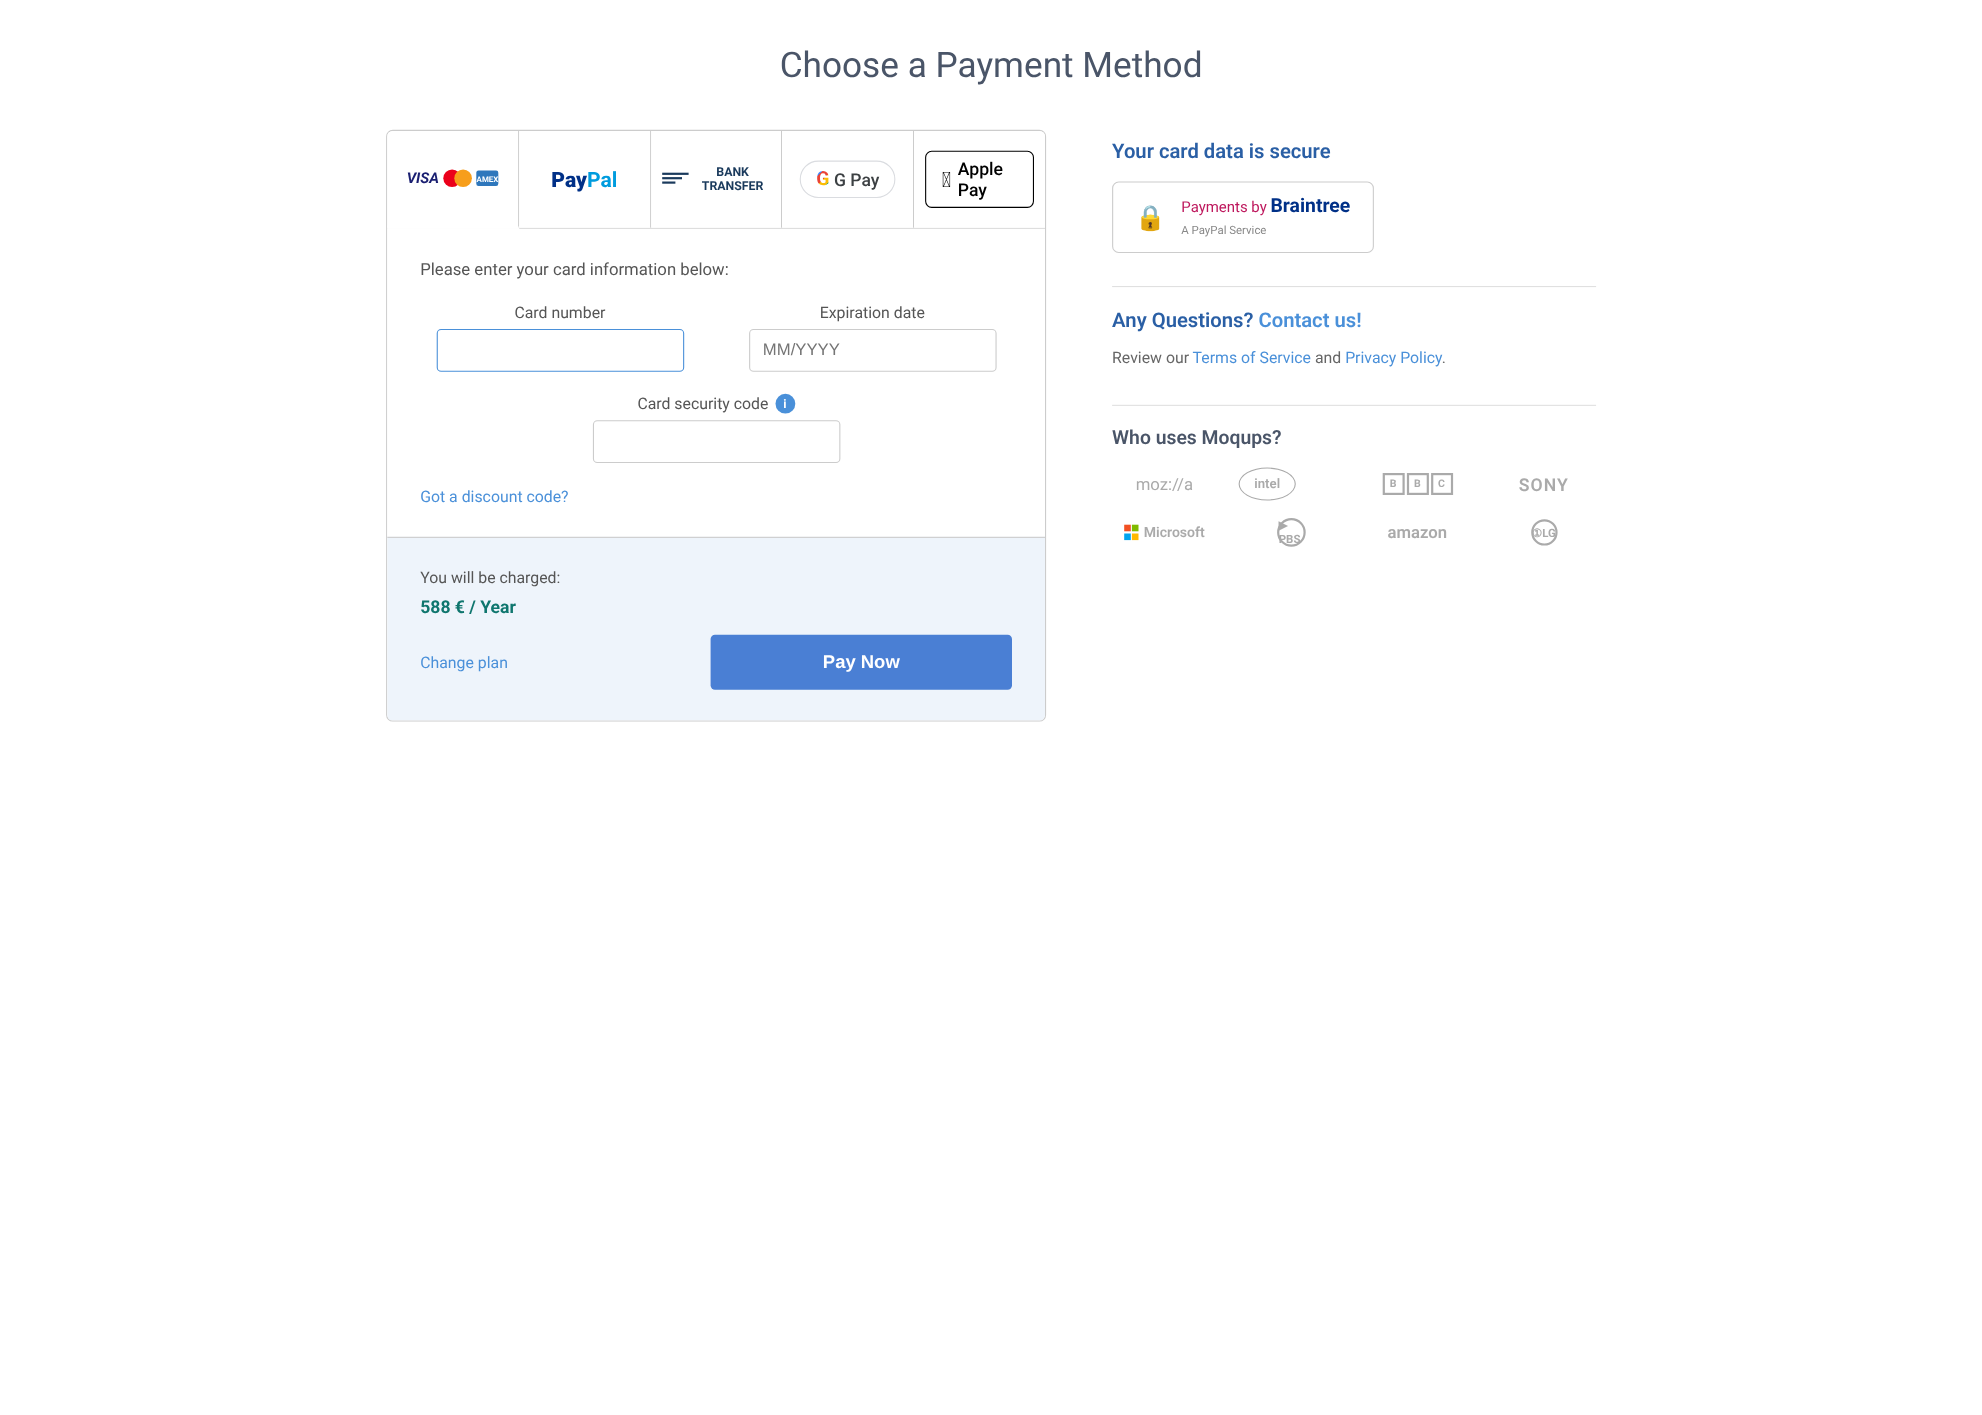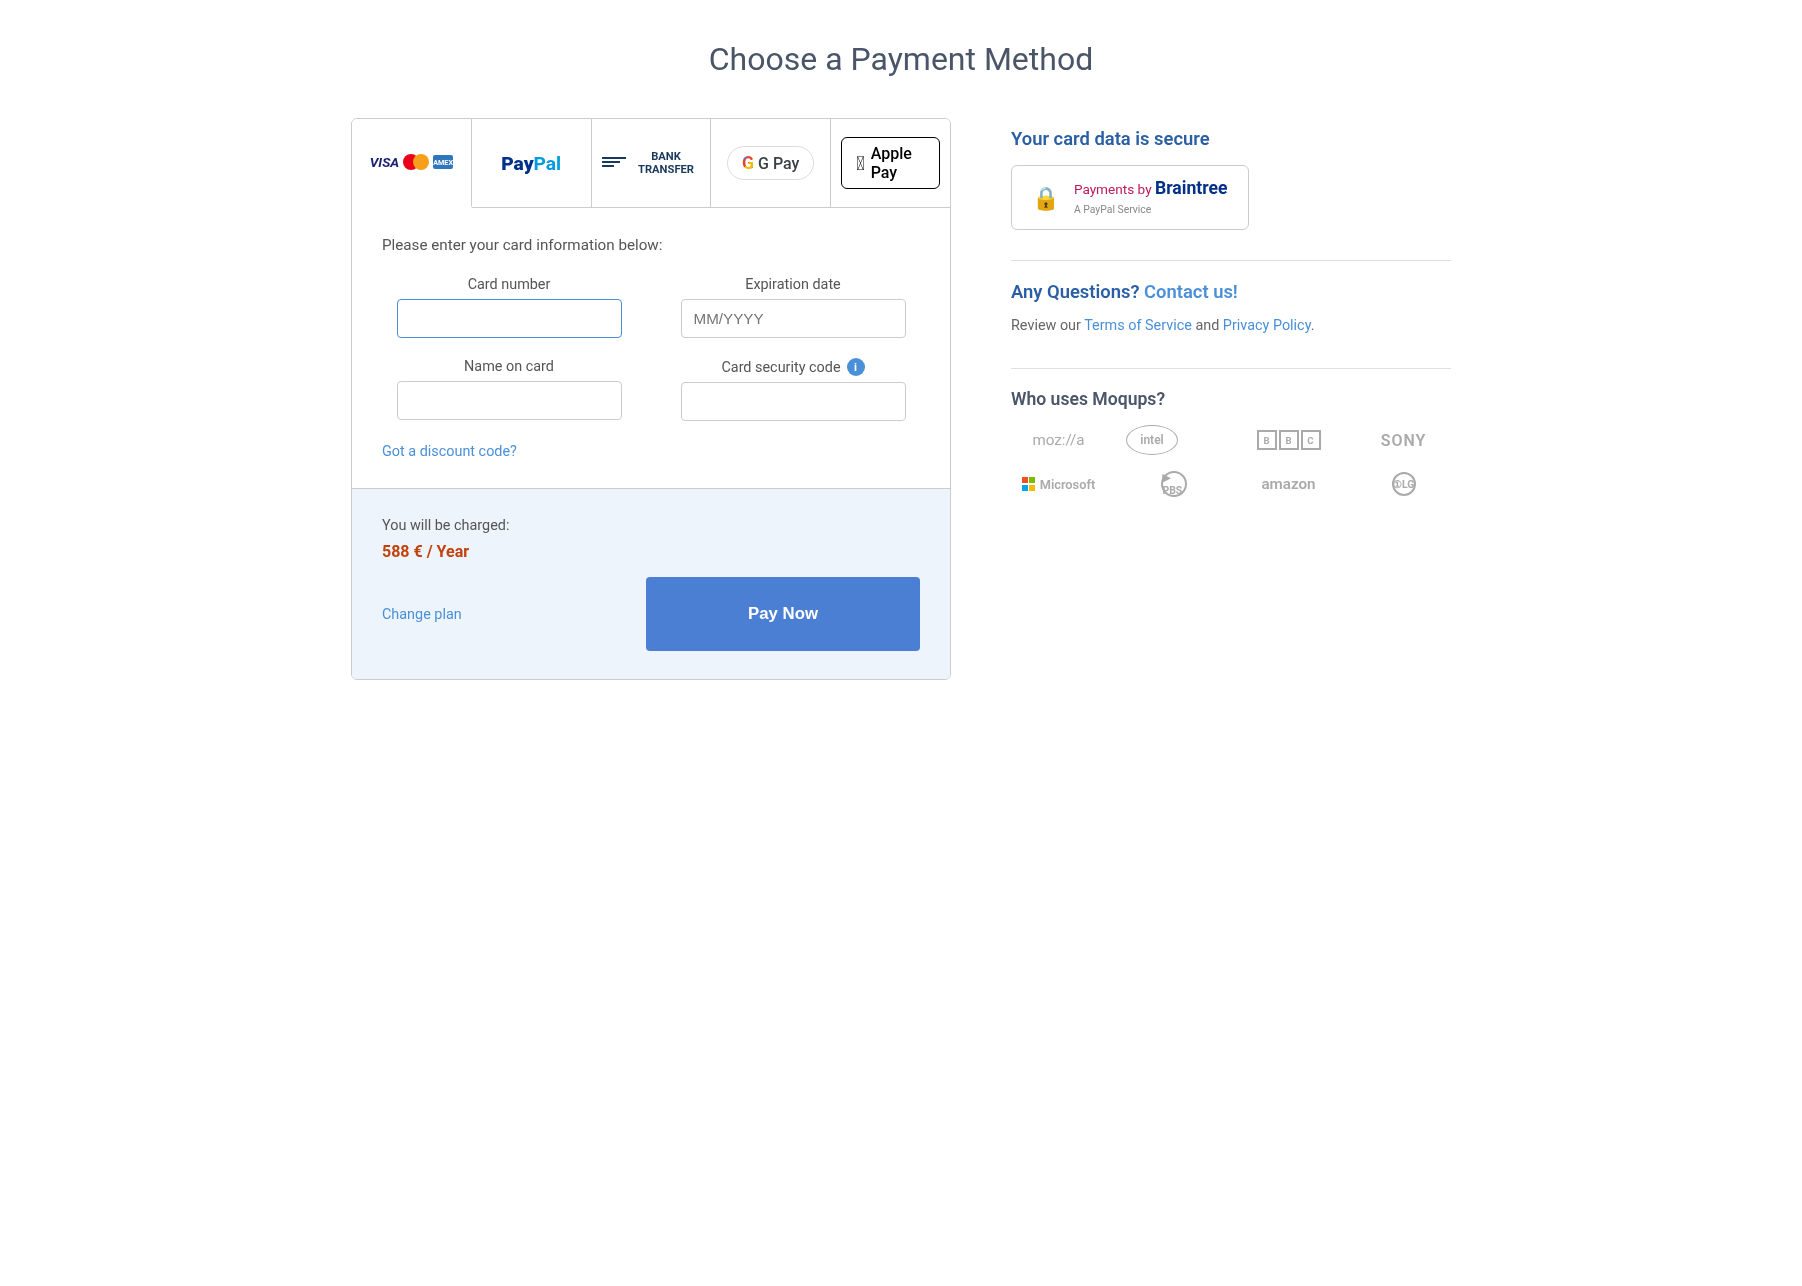--- a/index.html
+++ b/index.html
@@ -225,42 +225,42 @@
     .summary-plan strong { font-weight: 700; }
     .summary-seats {
       font-size: 0.95rem;
       font-weight: 700;
       color: #333;
       margin-top: 4px;
     }
     .summary-price {
       font-size: 1rem;
       font-weight: 700;
-      color: #c2410c;
+      color: #0f766e;
     }
     .summary-actions {
       display: flex;
       align-items: center;
       gap: 30px;
       margin-top: 16px;
     }
     .change-plan-link {
       color: #4a90d9;
       font-size: 0.9rem;
       cursor: pointer;
       text-decoration: none;
       flex: 1;
     }
     .pay-now-btn {
       flex: 1;
       background: #4a7fd4;
       color: #fff;
       border: none;
       border-radius: 4px;
-      padding: 27px 20px;
+      padding: 15px 20px;
       font-size: 1.05rem;
       font-weight: 600;
       cursor: pointer;
       text-align: center;
     }
 
     
     .right-panel {
       flex: 1;
       padding-top: 10px;
@@ -423,24 +423,20 @@
           <input class="form-input active-border" type="text" placeholder="" style="">
         </div>
         <div class="form-group">
           <label class="form-label">Expiration date</label>
           <input class="form-input" type="text" placeholder="MM/YYYY" style="">
         </div>
       </div>
 
       <div class="form-row">
         <div class="form-group">
-          <label class="form-label">Name on card</label>
-          <input class="form-input" type="text" style="">
-        </div>
-        <div class="form-group">
           <div class="security-label">
             <label class="form-label">Card security code</label>
             <span class="info-icon">i</span>
           </div>
           <input class="form-input" type="text" style="">
         </div>
       </div>
 
       <a class="discount-link" href="#">Got a discount code?</a>
     </div>

